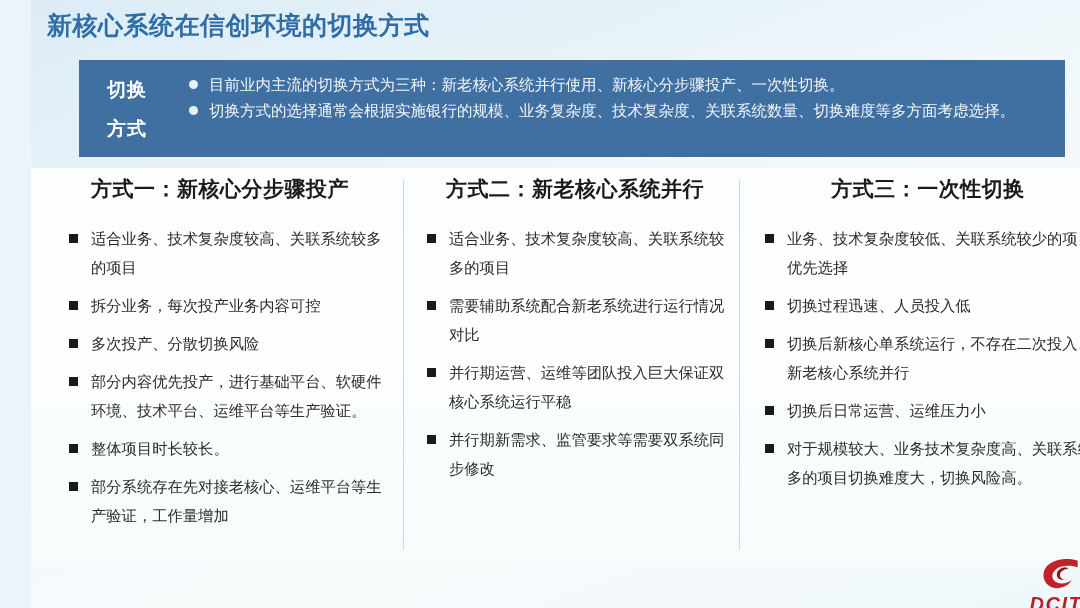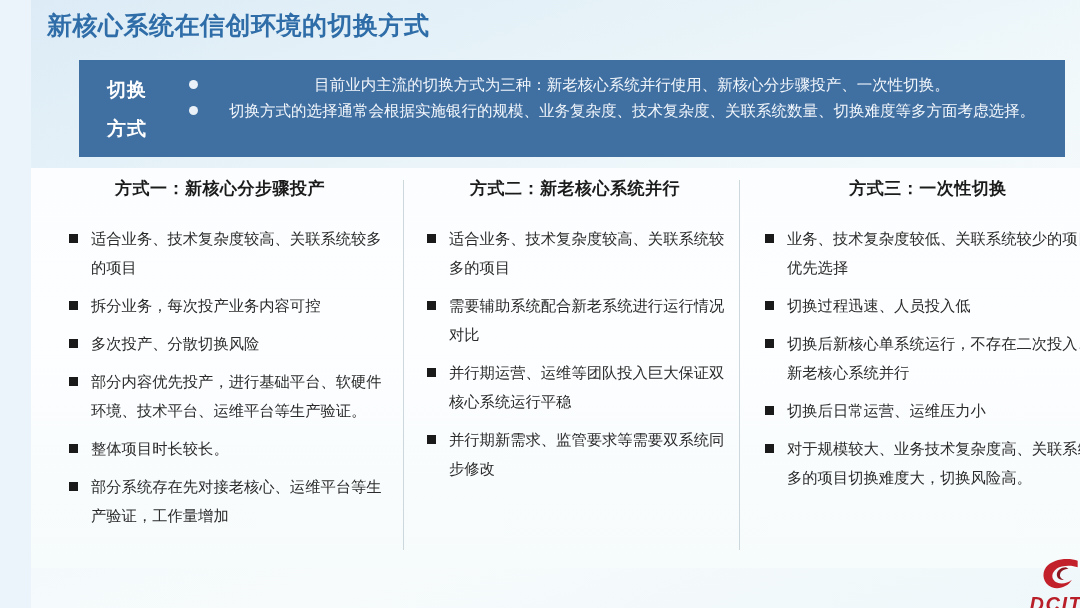--- a/index.html
+++ b/index.html
@@ -70,21 +70,20 @@
     font-size: 19px;
     font-weight: bold;
     line-height: 27px;
     letter-spacing: 1px;
     gap: 12px;
   }
 
   .summary-body {
     flex: 1;
     padding: 12px 10px 20px 12px;
-    text-align: center;
   }
 
   .sum-item {
     position: relative;
     padding-left: 22px;
     color: #f1f6fb;
     font-size: 15.5px;
     line-height: 25px;
     margin-bottom: 1px;
   }
@@ -124,21 +123,21 @@
     top: 4px;
     width: 1px;
     height: 370px;
     background: #cdd8dd;
   }
   .divider-1 { left: 372px; }
   .divider-2 { left: 708px; }
 
   .col-head {
     text-align: center;
-    font-size: 17px;
+    font-size: 21px;
     font-weight: bold;
     color: #1b1b1b;
     line-height: 26px;
     margin-bottom: 22px;
     letter-spacing: 0.5px;
   }
 
   .col-1 .col-head { padding-right: 14px; }
   .col-3 .col-head { padding-right: 4px; }
 

